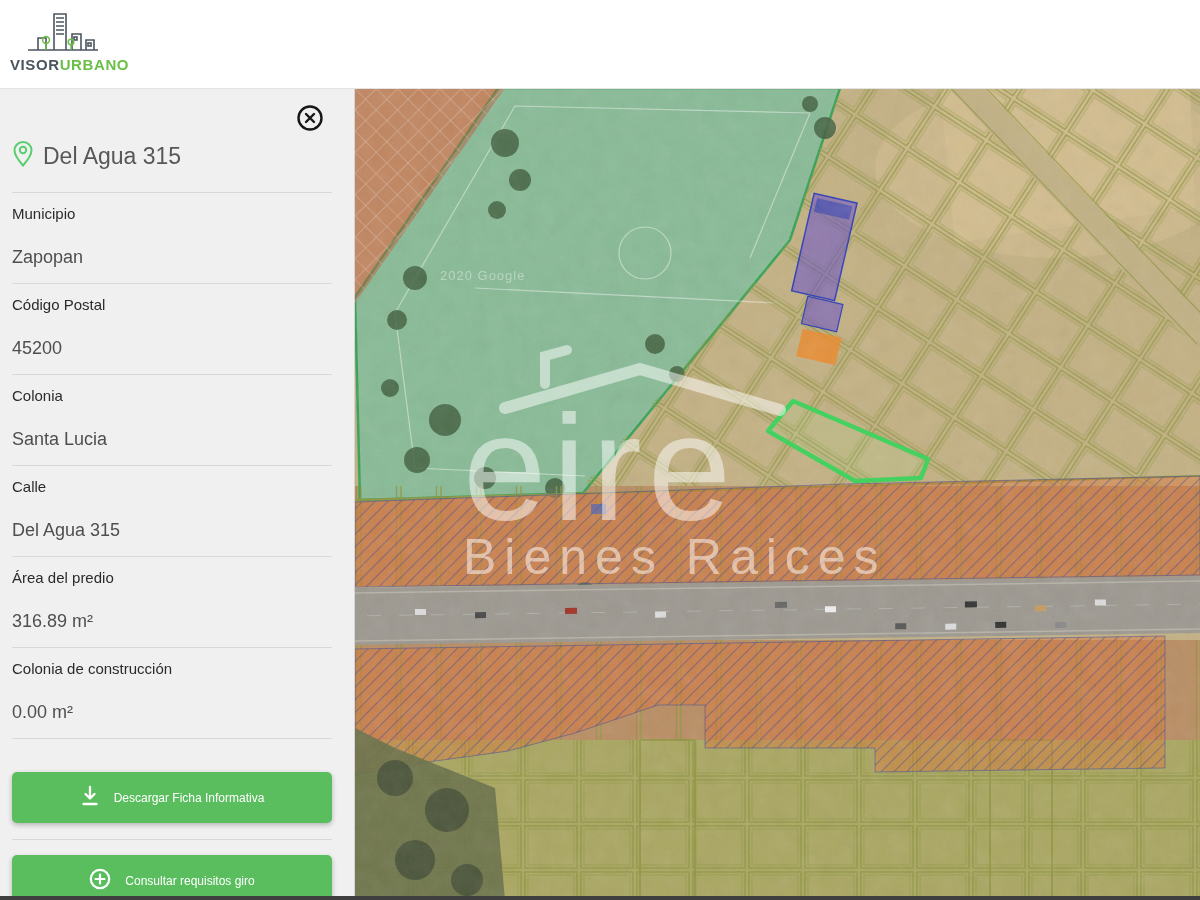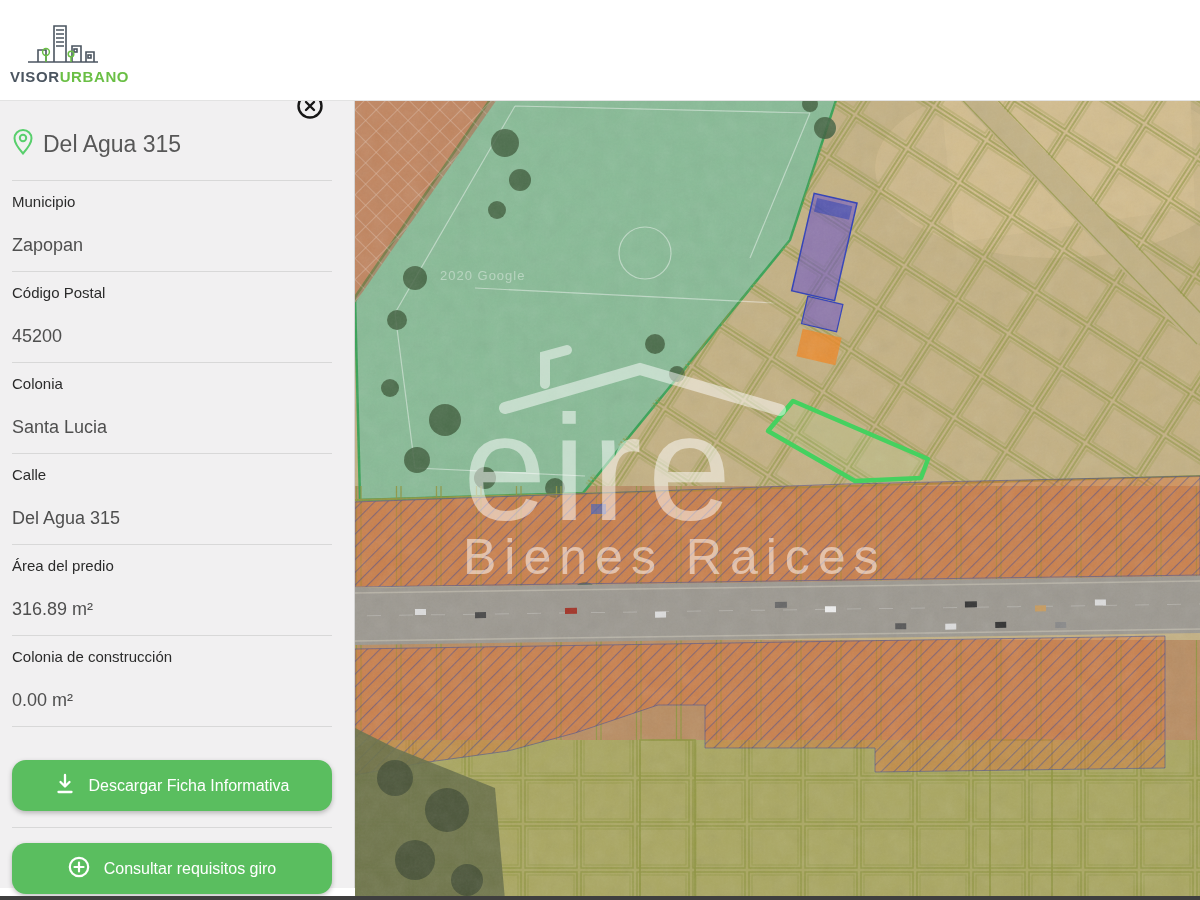--- a/index.html
+++ b/index.html
@@ -1,43 +1,43 @@
 <!DOCTYPE html>
 <html><head>
 <meta charset="utf-8">
 <style>
   html,body{margin:0;padding:0;width:1200px;height:900px;overflow:hidden;
     font-family:"Liberation Sans",sans-serif;background:#fff;}
 
   
-  .topbar{position:absolute;left:0;top:12px;width:1200px;height:88px;background:#ffffff;
+  .topbar{position:absolute;left:0;top:0;width:1200px;height:88px;background:#ffffff;
     border-bottom:1px solid #e3e3e3;z-index:30;}
   .logo{position:absolute;left:10px;top:8px;display:flex;flex-direction:column;align-items:flex-start;}
   .logo svg{display:block;margin-left:14px;}
   .logo-text{font-size:15px;font-weight:700;letter-spacing:.6px;margin-top:2px;}
   .logo-text .visor{color:#4b5560;}
   .logo-text .urbano{color:#6abf45;font-weight:600;}
 
   
-  .panel{position:absolute;left:0;top:76px;width:355px;height:812px;background:#f1f0f1;
+  .panel{position:absolute;left:0;top:88px;width:355px;height:812px;background:#f1f0f1;
     border-right:1px solid #d5d5d5;box-sizing:border-box;padding:0 22px 0 12px;z-index:20;}
   .panel-header{position:relative;height:105px;box-sizing:border-box;border-bottom:1px solid #d8d8d8;}
   .close-btn{position:absolute;top:16px;right:8px;width:28px;height:28px;background:transparent;
     border:none;padding:0;cursor:pointer;}
   .panel-title-row{position:absolute;left:0;top:52px;display:flex;align-items:center;gap:9px;}
   .panel-title{font-size:23px;color:#575757;}
 
   .field{border-bottom:1px solid #d8d8d8;padding:11px 0 14px;}
   .field-label{font-size:15px;color:#2b2b2b;line-height:19px;}
   .field-value{font-size:18px;color:#4f4f4f;line-height:23px;margin-top:23px;}
 
   .btn-row1{padding:33px 0 16px;border-bottom:1px solid #d8d8d8;}
   .btn-row2{padding:15px 0 0;}
   .green-btn{display:flex;align-items:center;justify-content:center;gap:14px;width:100%;height:51px;
-    background:#5abe5f;border:none;border-radius:14px;color:#ffffff;font-size:16px;
+    background:#5abe5f;border:none;border-radius:5px;color:#ffffff;font-size:12px;
     font-family:"Liberation Sans",sans-serif;cursor:pointer;box-shadow:0 2px 5px rgba(0,0,0,.25);}
   .green-btn svg{flex:0 0 auto;}
 
   
   .map{position:absolute;left:355px;top:88px;width:845px;height:812px;overflow:hidden;z-index:10;cursor:grab;}
   .map svg{display:block;}
   .wm-big{font-size:150px;letter-spacing:6px;fill:rgba(255,255,255,0.5);font-weight:400;}
   .wm-sub{font-size:50px;letter-spacing:8px;fill:rgba(255,255,255,0.5);font-weight:300;}
   .wm-attr{font-size:13px;fill:rgba(255,255,255,0.38);letter-spacing:1px;}
 

